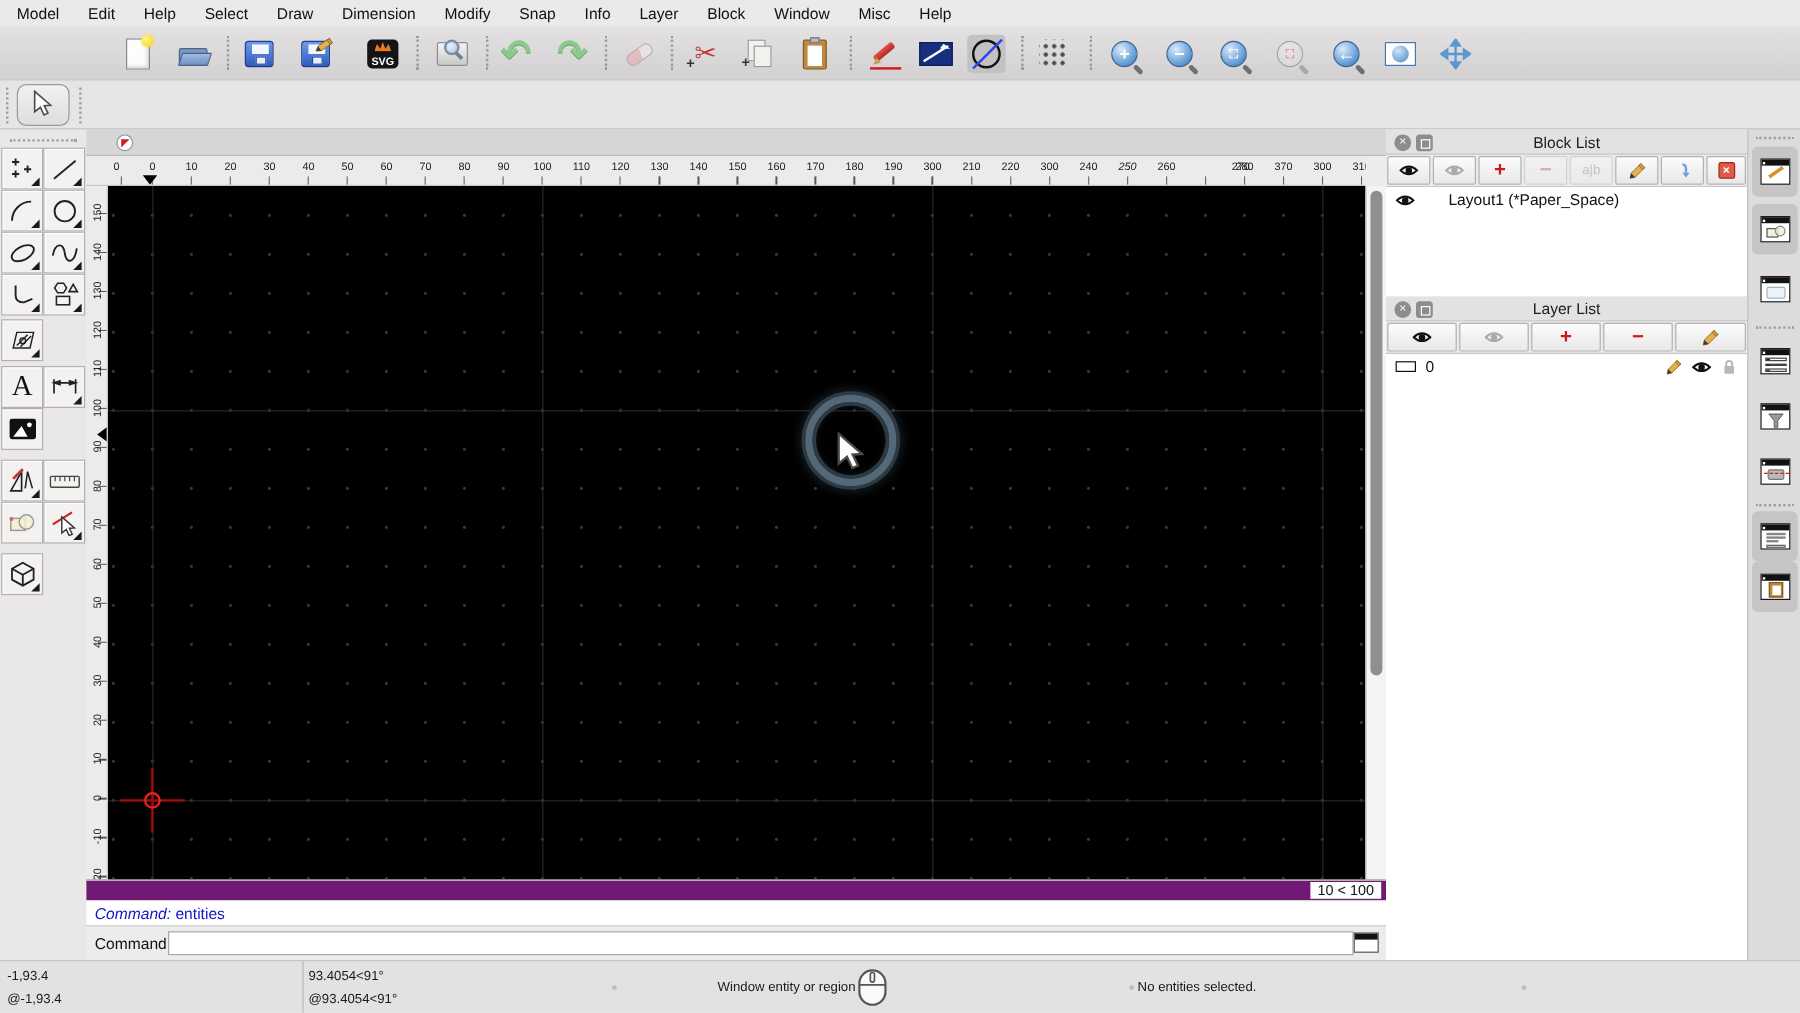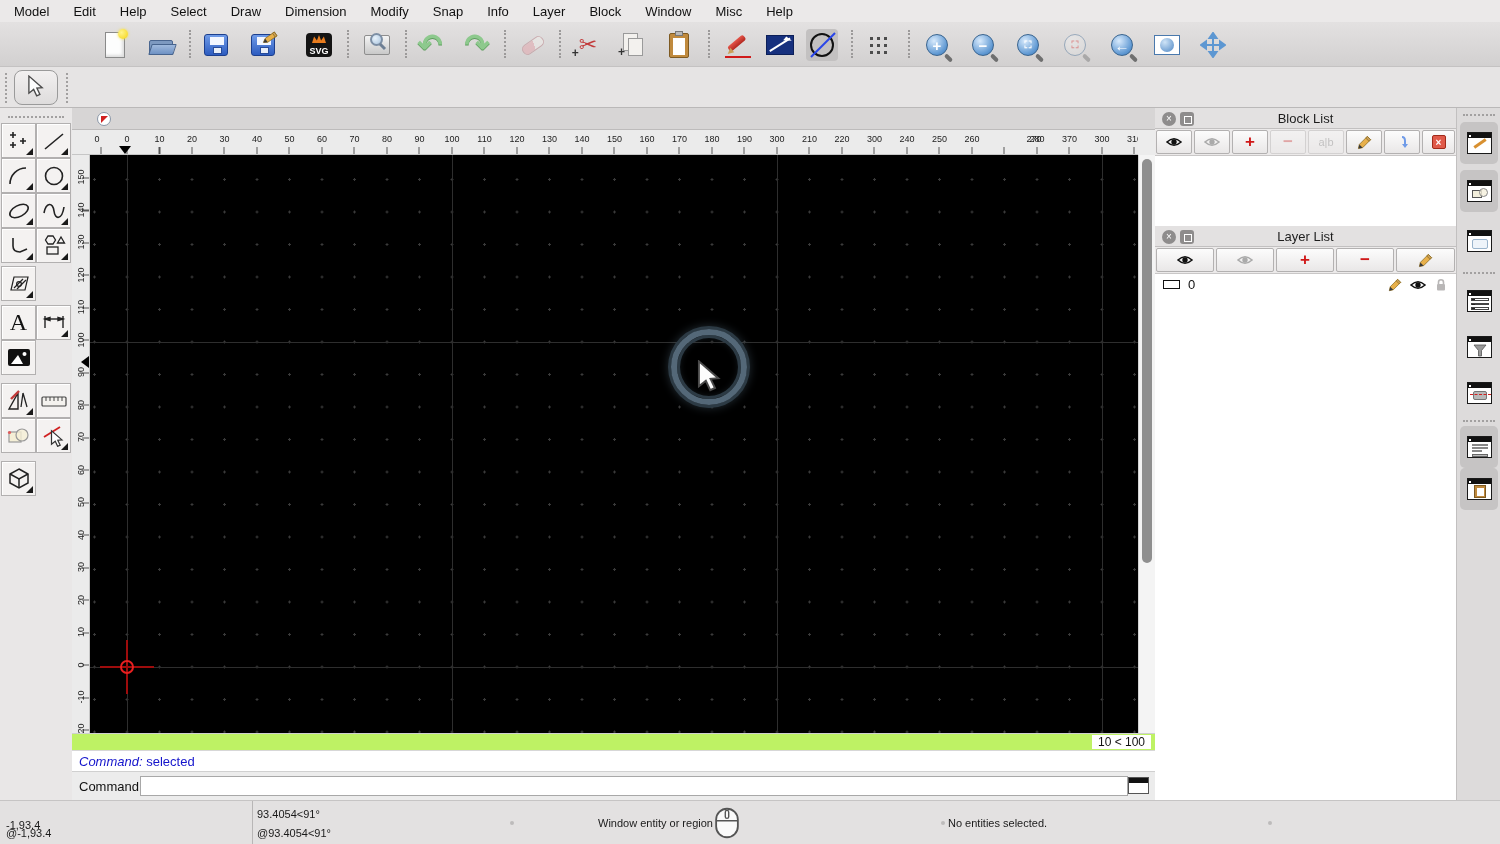--- a/index.html
+++ b/index.html
@@ -94,21 +94,21 @@
     background-position:37px 0,0 187px,-11.75px 8.25px; }
   .origin { position:absolute; left:37px; top:512px; }
   .origin .vl { position:absolute; left:-1px; top:-27px; width:2px; height:54px; background:#9e0c0c; }
   .origin .hl { position:absolute; left:-27px; top:-1px; width:54px; height:2px; background:#9e0c0c; }
   .origin .ring { position:absolute; left:-7px; top:-7px; width:14px; height:14px; border:2px solid #e82020; border-radius:50%; }
   .glow-ring { position:absolute; left:581px; top:174px; width:76px; height:76px; border-radius:50%; border:6px solid #546878;
     box-shadow:0 0 0 3px #2c3a44, inset 0 0 0 3px #2c3a44, 0 0 10px 3px rgba(100,130,150,.35), inset 0 0 8px rgba(100,130,150,.4); }
   .cursor-arrow { position:absolute; left:605px; top:205px; }
   .v-scroll { position:absolute; left:1066px; top:47px; width:17px; height:578px; background:#f4f4f4; border-left:1px solid #d2d2d2; }
   .v-scroll .thumb { position:absolute; left:3px; top:4px; width:10px; height:404px; background:#8f8f8f; border-radius:5px; }
-  .canvas-bottom { position:absolute; left:0; top:625px; width:1083px; height:17px; background:#bef264; border-top:1px solid #cfcfcf; }
+  .canvas-bottom { position:absolute; left:0; top:625px; width:1083px; height:17px; background:#701a75; border-top:1px solid #cfcfcf; }
   .grid-status { position:absolute; right:4px; top:1px; font-size:12px; color:#111; background:#fff; padding:0 6px; }
   .cmd-history { position:absolute; left:0; top:642px; width:1083px; height:21px; background:#fff; font-size:13px; padding:3px 0 0 7px; color:#1414cc; border-top:1px solid #d7d7d7; }
   .cmd-history .lbl { font-style:italic; }
   .cmd-row { position:absolute; left:0; top:663px; width:1083px; height:29px; background:#ececec; border-top:1px solid #d0d0d0; }
   .cmd-row .lbl { position:absolute; left:7px; top:7px; font-size:13px; color:#111; }
   .cmd-input { position:absolute; left:68px; top:4px; width:1058px; height:20px; border:1px solid #a8a8a8; background:#fff; font-size:13px; font-family:"Liberation Sans",sans-serif; padding:0 4px; }
   .cmd-row .cmd-input { left:68px; width:988px; }
   .cmd-win-btn { position:absolute; right:6px; top:5px; width:21px; height:17px; border:1px solid #555; background:#fff; }
   .cmd-win-btn::before { content:""; position:absolute; left:0; right:0; top:0; height:5px; background:#111; }
 
@@ -152,21 +152,21 @@
   .wi-blob { position:absolute; left:5px; top:8px; width:14px; height:9px; background:#b9b9b9; border:1px solid #777; border-radius:2px; }
   .wi-redline { position:absolute; left:2px; top:11px; width:21px; height:0; border-top:1.5px dashed #d02020; }
   .wi-text div { position:absolute; left:4px; width:16px; height:1.5px; background:#888; }
   .wi-clip { position:absolute; left:6px; top:6px; width:12px; height:13px; background:#c08a3e; border:1px solid #7e5a22; }
   .wi-clip::before { content:""; position:absolute; left:2px; top:2px; width:7px; height:8px; background:#fff; }
 
   
   .statusbar { position:absolute; left:0; top:800px; width:1500px; height:44px; background:#e3e1e1; border-top:1px solid #c6c4c4; font-size:11px; color:#1a1a1a; }
   .sb-sep { position:absolute; left:252px; top:0; width:1px; height:44px; background:#b8b6b6; }
   .sb-dot { position:absolute; width:4px; height:4px; border-radius:50%; background:#bdbbbb; top:20px; }
-  .coord-abs { position:absolute; left:6px; top:7px;margin-top:11px; }
+  .coord-abs { position:absolute; left:6px; top:7px; }
   .coord-rel { position:absolute; left:6px; top:26px; }
   .polar-abs { position:absolute; left:257px; top:7px; }
   .polar-rel { position:absolute; left:257px; top:26px; }
   .sb-hint { position:absolute; left:598px; top:16px; }
   .sb-sel { position:absolute; left:948px; top:16px; }
   .sb-mouse { position:absolute; left:714px; top:6px; }
 </style>
 </head>
 <body>
 
@@ -529,21 +529,21 @@
       <span class="hr-label" style="left: 542.5px;">150</span>
       <span class="hr-label" style="left: 575px;">160</span>
       <span class="hr-label" style="left: 607.5px;">170</span>
       <span class="hr-label" style="left: 640px;">180</span>
       <span class="hr-label" style="left: 672.5px;">190</span>
       <span class="hr-label" style="left: 705px;">300</span>
       <span class="hr-label" style="left: 737.5px;">210</span>
       <span class="hr-label" style="left: 770px;">220</span>
       <span class="hr-label" style="left: 802.5px;">300</span>
       <span class="hr-label" style="left: 835px;">240</span>
-      <span class="hr-label" style="left: 867.5px;">250</span>
+      <span class="hr-label" style="left: 867.5px; font-style: italic;">250</span>
       <span class="hr-label" style="left: 900px;">260</span>
       <span class="hr-label" style="left: 962px;">270</span>
       <span class="hr-label" style="left: 965px;">280</span>
       <span class="hr-label" style="left: 997.5px;">370</span>
       <span class="hr-label" style="left: 1030px;">300</span>
       <span class="hr-label" style="left: 1062.5px;">310</span>
     </div>
 
   <div class="v-ruler">
     <div class="ticks"></div>
@@ -583,21 +583,21 @@
   <div class="v-scroll">
     <div class="thumb"></div>
   </div>
 
   <div class="canvas-bottom">
     <div class="grid-status">10 &lt; 100</div>
   </div>
 
   <div class="cmd-history">
     <span class="lbl">Command:</span>
-    <span>selected</span>
+    <span>entities</span>
   </div>
 
   <div class="cmd-row">
     <span class="lbl">Command:</span>
     <input class="cmd-input" type="text" value="" style="">
     <div class="cmd-win-btn"></div>
   </div>
 </div>
 
 <div class="panels">
@@ -634,20 +634,26 @@
           </svg>
         </div>
       <div class="pt-btn" style="left:229px;width:36px">
           <svg width="14" height="14">
             <use href="#downarrow"></use>
           </svg>
         </div>
       <div class="pt-btn" style="left:267px;width:33px">
           <div class="xbox">×</div>
         </div>
+    </div>
+    <div class="list-row">
+      <svg class="row-eye" width="16" height="12" style="color:#111">
+          <use href="#eye"></use>
+        </svg>
+      <span class="row-label">Layout1 (*Paper_Space)</span>
     </div>
     <div style="height:70px;background:#fff"></div>
   </div>
 
   <div>
     <div class="panel-header">
       <div class="ph-btn close">×</div>
       <div class="ph-btn float"></div>
       <div class="panel-title">Layer List</div>
     </div>

